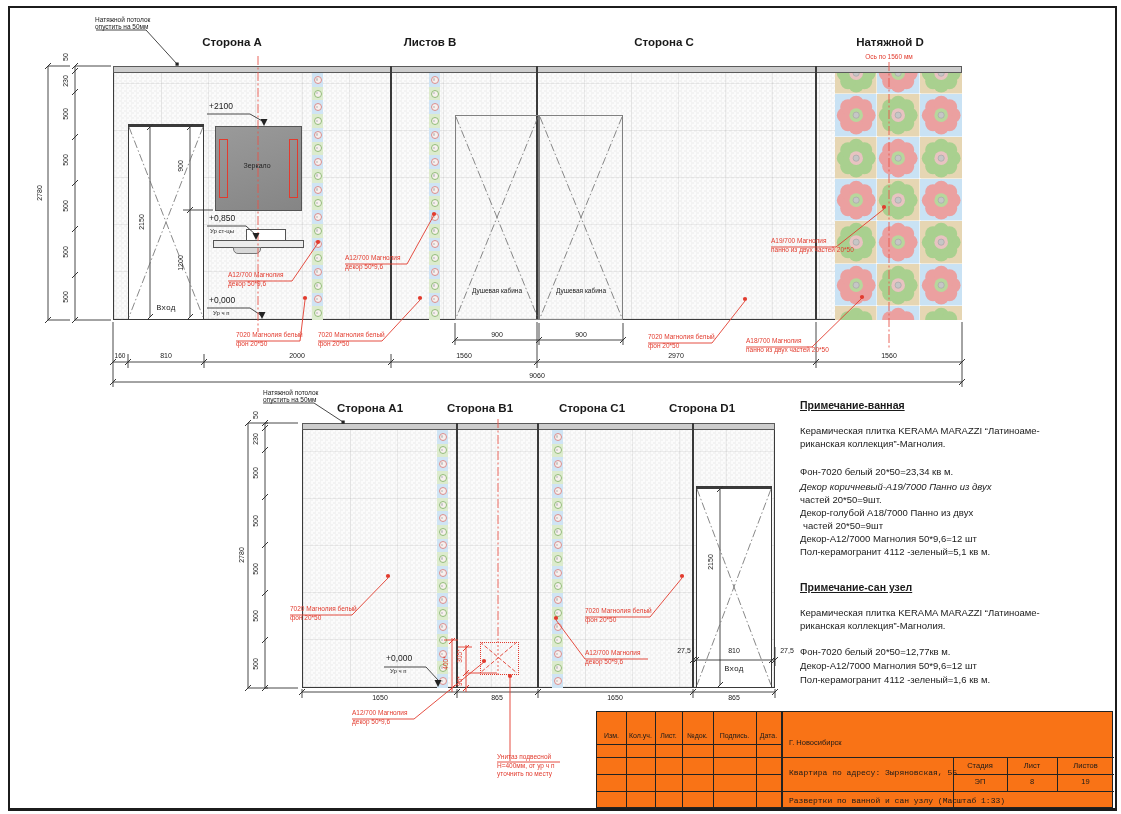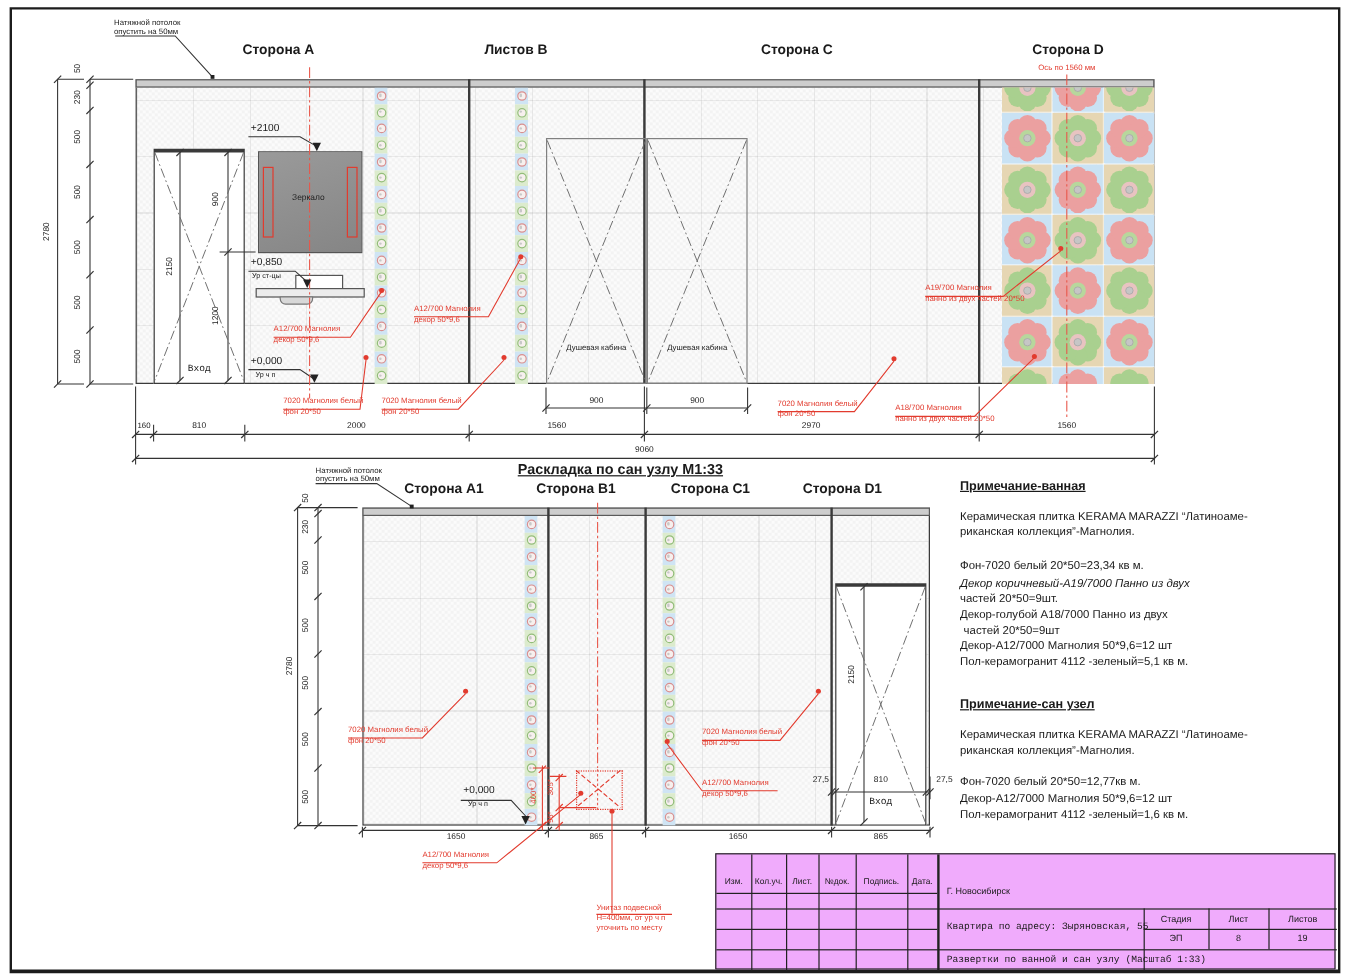--- a/index.html
+++ b/index.html
@@ -31,21 +31,21 @@
   .sep{position:absolute;width:2px;background:#3a3a3a;}
   .door{position:absolute;box-sizing:border-box;background:#fff;border:1.5px solid #3a3a3a;border-top-width:3px;}
   .shower{position:absolute;box-sizing:border-box;border:1px solid #808080;}
   .strip{position:absolute;overflow:hidden;}
   .stile{width:100%;display:flex;align-items:center;justify-content:center;}
   .ros{box-sizing:border-box;width:8px;height:8px;border:1.9px solid;border-radius:50%;background:#f7f0ee;position:relative;}
   .ros i{position:absolute;left:1.5px;top:1.5px;width:2.4px;height:2.4px;border-radius:50%;background:#c8c8c8;}
   .panel{position:absolute;overflow:hidden;}
   .ftile{position:absolute;outline:1px solid rgba(255,255,255,.5);}
   .ann{position:absolute;font-size:6.5px;line-height:8.6px;color:#e23b2e;white-space:nowrap;}
-  #tb{position:absolute;box-sizing:border-box;border:1.6px solid #222;background:#f0abfc;}
+  #tb{position:absolute;box-sizing:border-box;border:1.6px solid #222;background:#f97316;}
   .tbl{position:absolute;background:#222;}
   svg.overlay{position:absolute;left:0;top:0;z-index:6;pointer-events:none;}
   .txt{z-index:7;}
 </style>
 </head>
 <body>
 
 <div id="canvas">
 
   <div class="abs" style="left:8px;top:6px;width:1105px;height:800px;border:2px solid #1c1c1c;border-bottom-width:3px;"></div>
@@ -833,21 +833,21 @@
       <path d="M262,319 l-3.5,-7 h7 z"></path>
       <path d="M438,687 l-3.5,-7 h7 z"></path>
       <rect x="175.5" y="62.5" width="3.2" height="3.2"></rect>
       <rect x="341.5" y="420.5" width="3.2" height="3.2"></rect>
     </g>
   </svg>
 
   <div class="lbl txt c b f115" style="left:172px;top:36px;width:120px;">Сторона А</div>
   <div class="lbl txt c b f115" style="left:370px;top:36px;width:120px;">Листов В</div>
   <div class="lbl txt c b f115" style="left:604px;top:36px;width:120px;">Сторона С</div>
-  <div class="lbl txt c b f115" style="left:830px;top:36px;width:120px;">Сторона D</div>
+  <div class="lbl txt c b f115" style="left:830px;top:36px;width:120px;">Натяжной D</div>
   <div class="lbl txt c f65 red" style="left:844px;top:53px;width:90px;">Ось по 1560 мм</div>
   <div class="lbl txt f65" style="left:95px;top:16px;">
     <div>Натяжной потолок</div>
     <div>опустить на 50мм</div>
   </div>
   <div class="lbl txt f85" style="left:209px;top:102px;">+2100</div>
   <div class="lbl txt f85" style="left:209px;top:214px;">+0,850</div>
   <div class="lbl txt f6" style="left:210px;top:228px;">Ур ст-цы</div>
   <div class="lbl txt f85" style="left:209px;top:296px;">+0,000</div>
   <div class="lbl txt f6" style="left:213px;top:310px;">Ур ч п</div>
@@ -901,21 +901,20 @@
     </div>
   <div class="ann txt" style="left:746px;top:337px;">
     <div>А18/700 Магнолия</div>
       <div>панно из двух частей 20*50</div>
     </div>
   <div class="ann txt" style="left:771px;top:237px;">
     <div>А19/700 Магнолия</div>
       <div>панно из двух частей 20*50</div>
     </div>
 
-  <div class="lbl txt c b f12 u" style="left:377px;top:385px;width:280px;">Раскладка по сан узлу М1:33</div>
   <div class="lbl txt c b f115" style="left:320px;top:402px;width:100px;">Сторона А1</div>
   <div class="lbl txt c b f115" style="left:430px;top:402px;width:100px;">Сторона В1</div>
   <div class="lbl txt c b f115" style="left:542px;top:402px;width:100px;">Сторона С1</div>
   <div class="lbl txt c b f115" style="left:652px;top:402px;width:100px;">Сторона D1</div>
   <div class="lbl txt f65" style="left:263px;top:389px;">
     <div>Натяжной потолок</div>
     <div>опустить на 50мм</div>
   </div>
   <div class="lbl txt f85" style="left:386px;top:654px;">+0,000</div>
   <div class="lbl txt f6" style="left:390px;top:668px;">Ур ч п</div>

